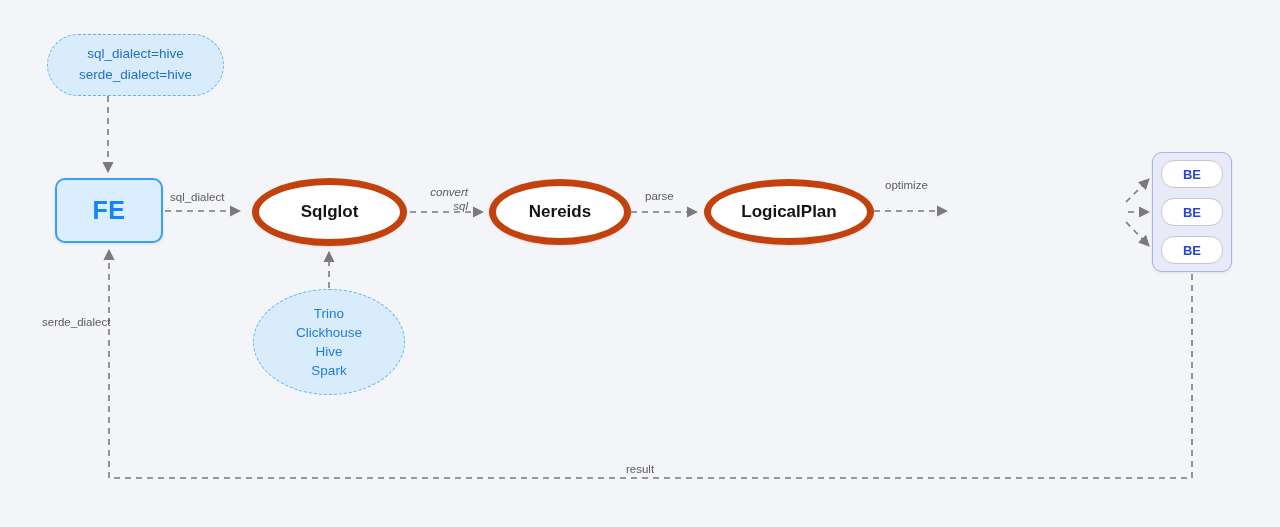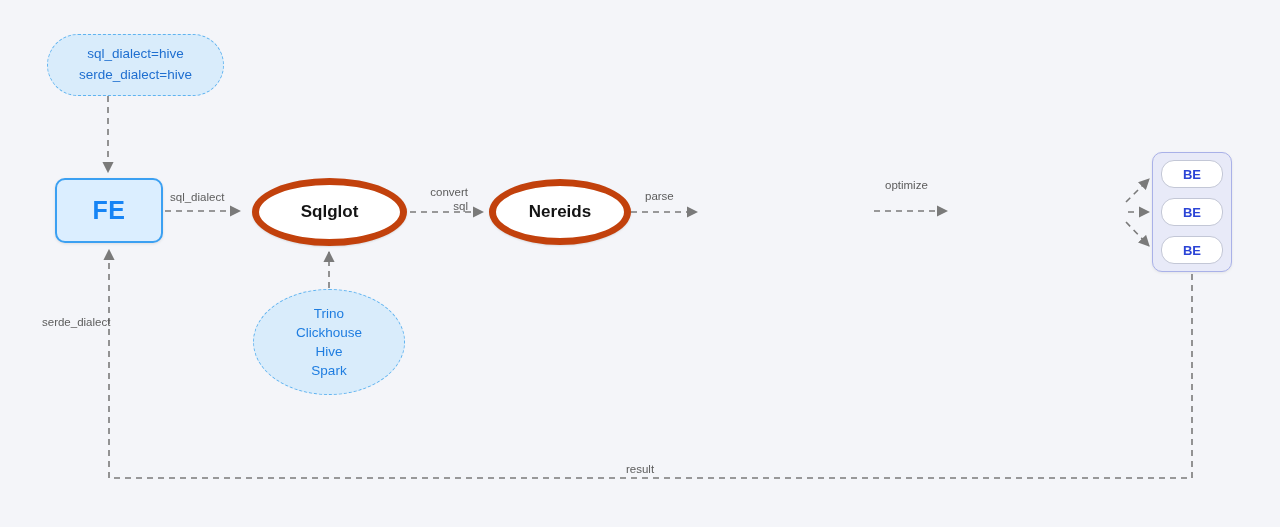--- a/index.html
+++ b/index.html
@@ -105,21 +105,21 @@
 
   
   .edge-label {
     position: absolute;
     color: #5c5c5c;
     font-size: 11.5px;
     line-height: 1.25;
     text-align: right;
     white-space: nowrap;
   }
-  .edge-label.two-line { white-space: normal; }
+  .edge-label.two-line { white-space: normal; font-style: italic; }
 </style>
 </head>
 <body>
 
 <div id="canvas">
 
   <svg id="edges" viewBox="0 0 1280 527" xmlns="http://www.w3.org/2000/svg">
     <defs>
       <marker id="arrow" viewBox="0 0 10 10" refX="9" refY="5" markerWidth="7" markerHeight="7" orient="auto-start-reverse">
         <path d="M 0 0 L 10 5 L 0 10 z" fill="#7a7a7a"></path>
@@ -165,20 +165,23 @@
     <span>Trino</span>
     <span>Clickhouse</span>
     <span>Hive</span>
     <span>Spark</span>
   </div>
 
   <div class="node ellipse" style="left:489px; top:179px; width:142px; height:66px;">
     <span>Nereids</span>
   </div>
 
+  <div class="node ellipse" style="left:704px; top:179px; width:170px; height:66px;">
+    <span>LogicalPlan</span>
+  </div>
 
 
   <div class="node be-group" style="left:1152px; top:152px; width:80px; height:120px;">
     <div class="be-item">
       <span>BE</span>
     </div>
     <div class="be-item">
       <span>BE</span>
     </div>
     <div class="be-item">

